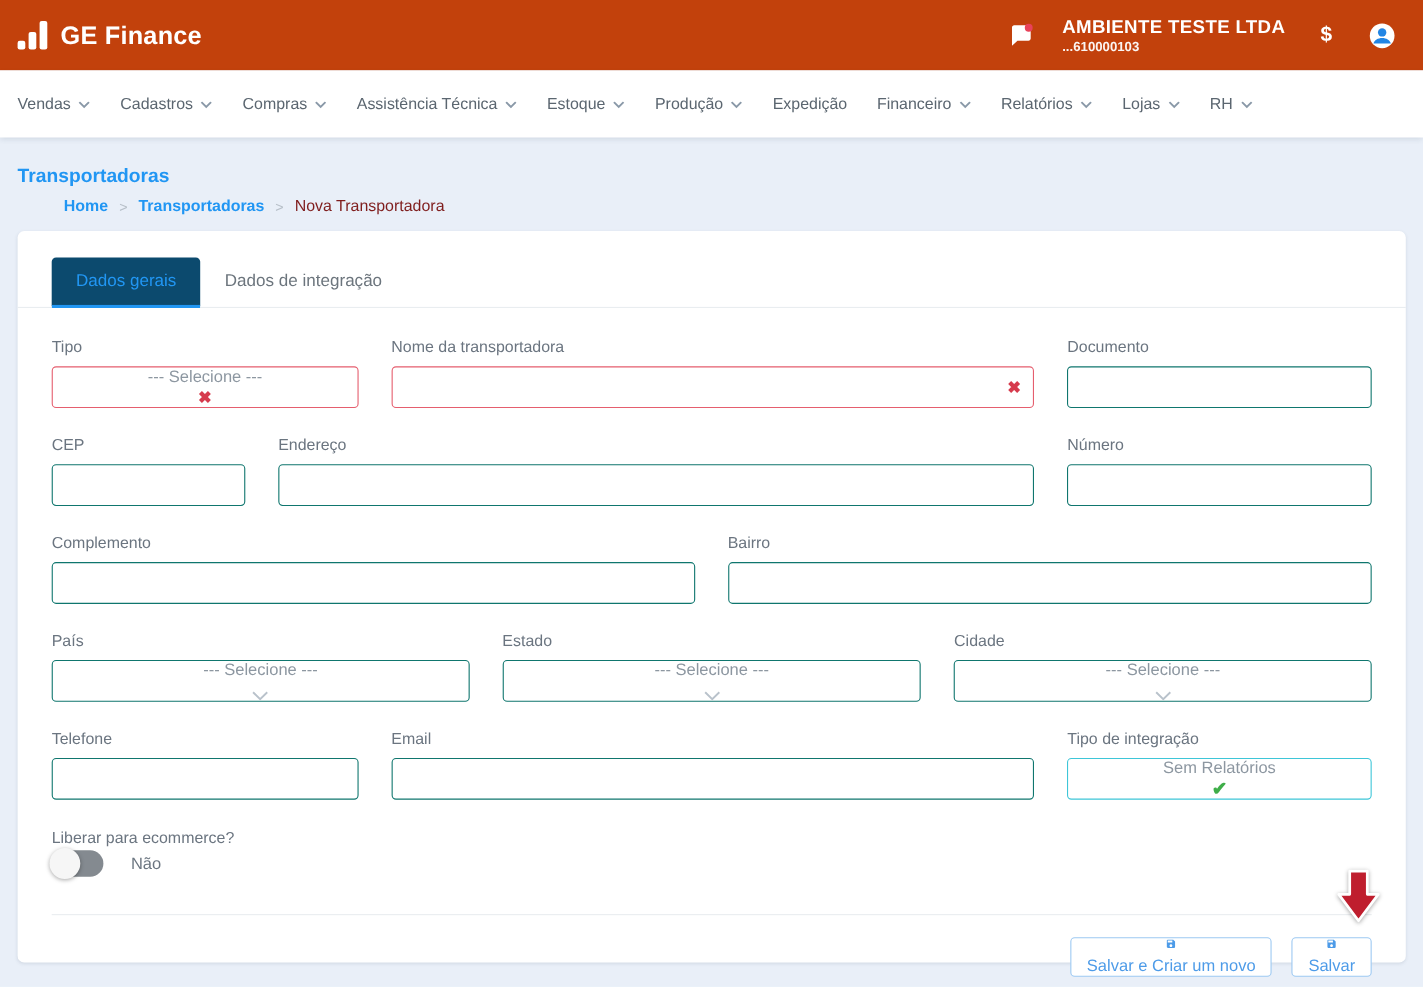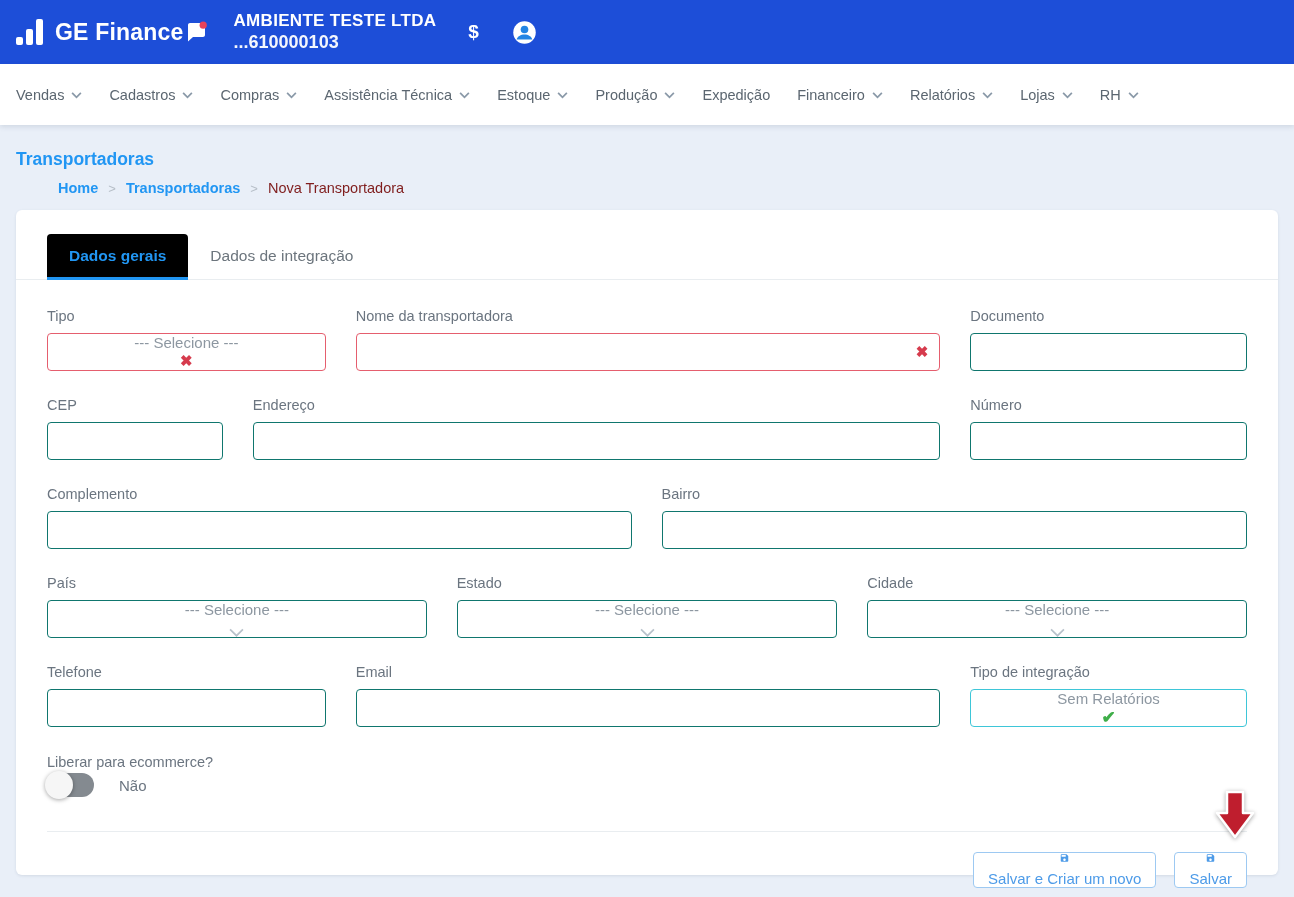--- a/index.html
+++ b/index.html
@@ -1,31 +1,31 @@
 <!DOCTYPE html>
 <html><head>
 <meta charset="utf-8">
 <style>
   * { margin:0; padding:0; box-sizing:border-box; }
   html,body { width:1294px; height:897px; overflow:hidden;
     font-family:"Liberation Sans", sans-serif; background:#e9eff8; }
 
   
-  .topbar { height:64px; background:#1d4ed8; display:flex; align-items:center;
-    padding:0 16px; color:#fff; }
+  .topbar { height:64px; background:#c2410c; display:flex; align-items:center;
+    justify-content:space-between; padding:0 16px; color:#fff; }
   .brand { display:flex; align-items:center; gap:12px; }
   .logo { display:flex; align-items:flex-end; gap:3px; height:26px; }
   .logo b { display:block; width:7px; border-radius:2px; background:#fff; }
   .logo b:nth-child(1){height:8px;} .logo b:nth-child(2){height:16px;} .logo b:nth-child(3){height:26px;}
   .brand-name { font-size:23px; font-weight:700; letter-spacing:.2px; }
   .topbar-right { display:flex; align-items:center; gap:26px; }
   .chat-btn { position:relative; display:flex; cursor:pointer; }
   .company { line-height:1.25; cursor:pointer; }
   .company .cname { font-size:17px; font-weight:700; letter-spacing:.3px; }
-  .company .ccode { font-size:18px; font-weight:600; opacity:.95; }
+  .company .ccode { font-size:12px; font-weight:600; opacity:.95; }
   .dollar { font-size:19px; font-weight:700; cursor:pointer; padding:0 6px; }
   .account-btn { display:flex; cursor:pointer; margin-right:8px; }
 
   
   .nav { height:61px; background:#fff; display:flex; align-items:center; gap:27px;
     padding:0 16px; box-shadow:0 2px 5px rgba(60,75,100,.14); position:relative; z-index:2; }
   .nav-item { display:flex; align-items:center; gap:7px; font-size:14.5px; color:#5b6670;
     cursor:pointer; white-space:nowrap; }
   .nav-item svg { margin-top:2px; }
 
@@ -38,22 +38,22 @@
   .crumb-current { color:#7f1d1d; }
 
   
   .card { background:#fff; border-radius:6px; margin:14px 16px 0; height:665px;
     box-shadow:0 1px 3px rgba(60,75,100,.12); }
 
   
   .tabs { display:flex; padding:24px 31px 0; border-bottom:1px solid #e9edf0; }
   .tab { padding:13px 22px 12px; font-size:15.5px; color:#6c757d; cursor:pointer;
     margin-bottom:-1px; border-bottom:3px solid transparent; }
-  .tab.active { color:#2196f3; background:#000000; border-bottom-color:#2196f3;
-    border-top-left-radius:4px; border-top-right-radius:4px;font-weight:bold; }
+  .tab.active { color:#2196f3; background:#0c4a6e; border-bottom-color:#2196f3;
+    border-top-left-radius:4px; border-top-right-radius:4px; }
 
   
   .form { padding:28px 31px 0; }
   .frow { display:flex; gap:30px; margin-bottom:26px; }
   .fgroup { display:flex; flex-direction:column; }
   .flabel { font-size:14.5px; color:#6b7580; margin-bottom:9px; }
   .control { height:38px; border:1px solid #0f766e; border-radius:4px; background:#fff;
     display:flex; align-items:center; padding:0 20px; font-size:15px; color:#8d97a1;flex-direction:column; }
   input.control { width:100%; color:#495057; }
   .control .val { flex:1; }

